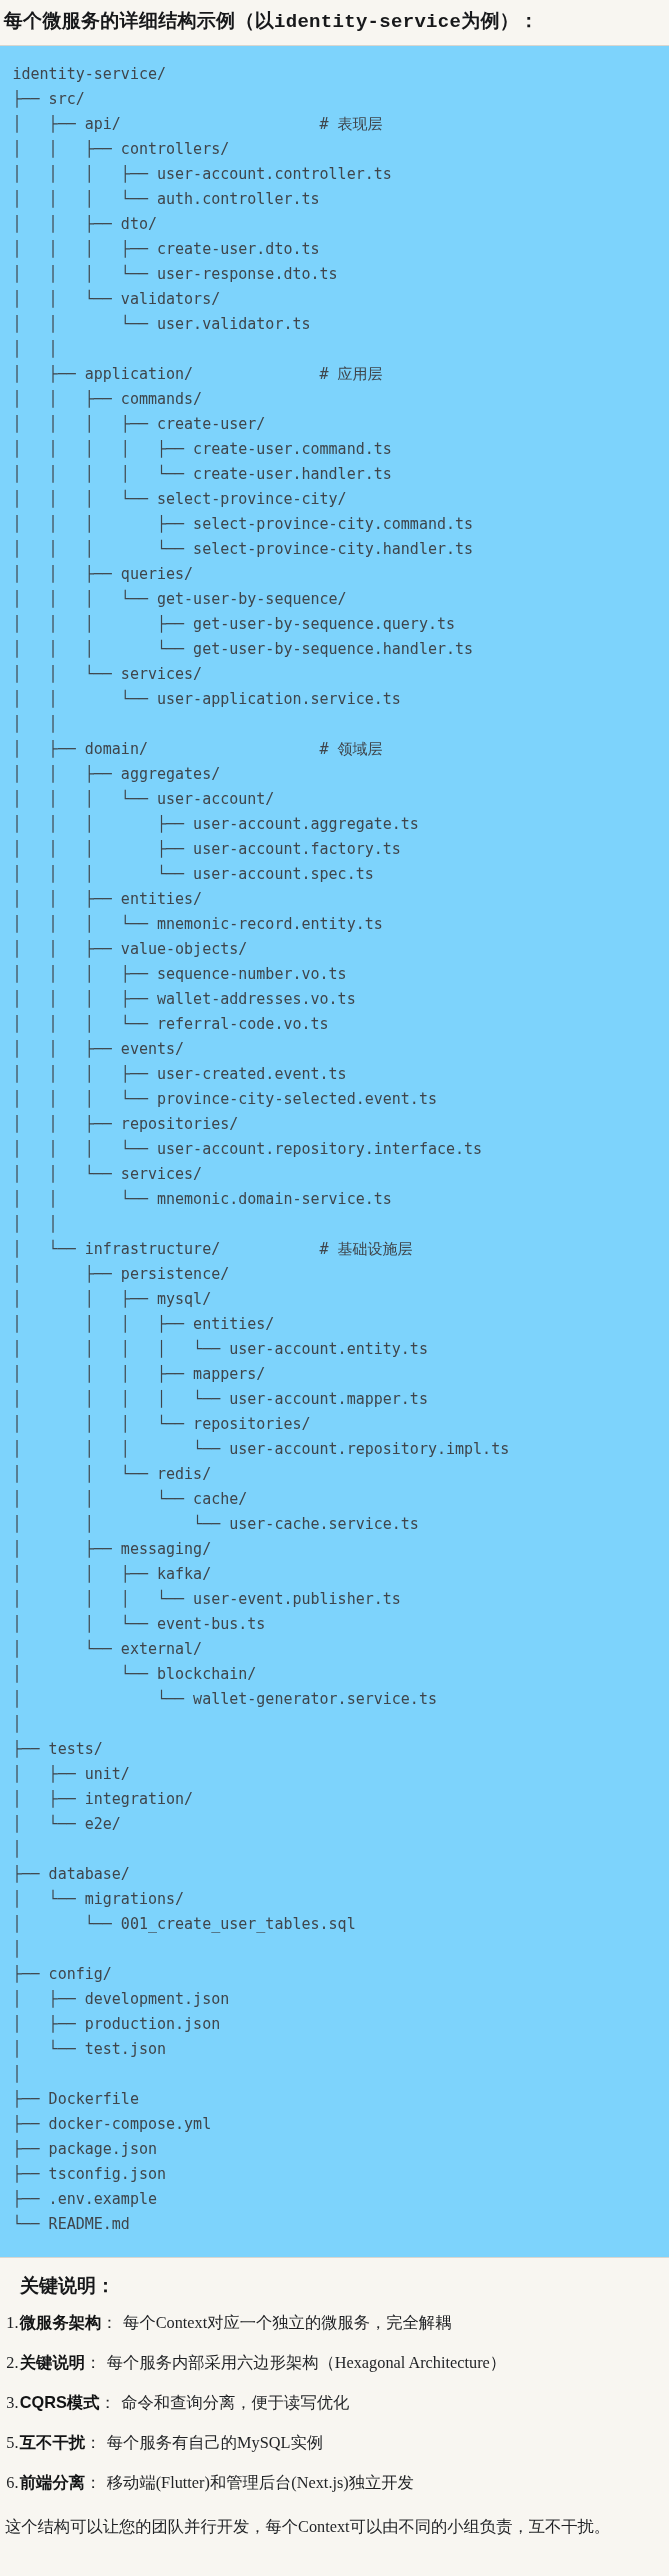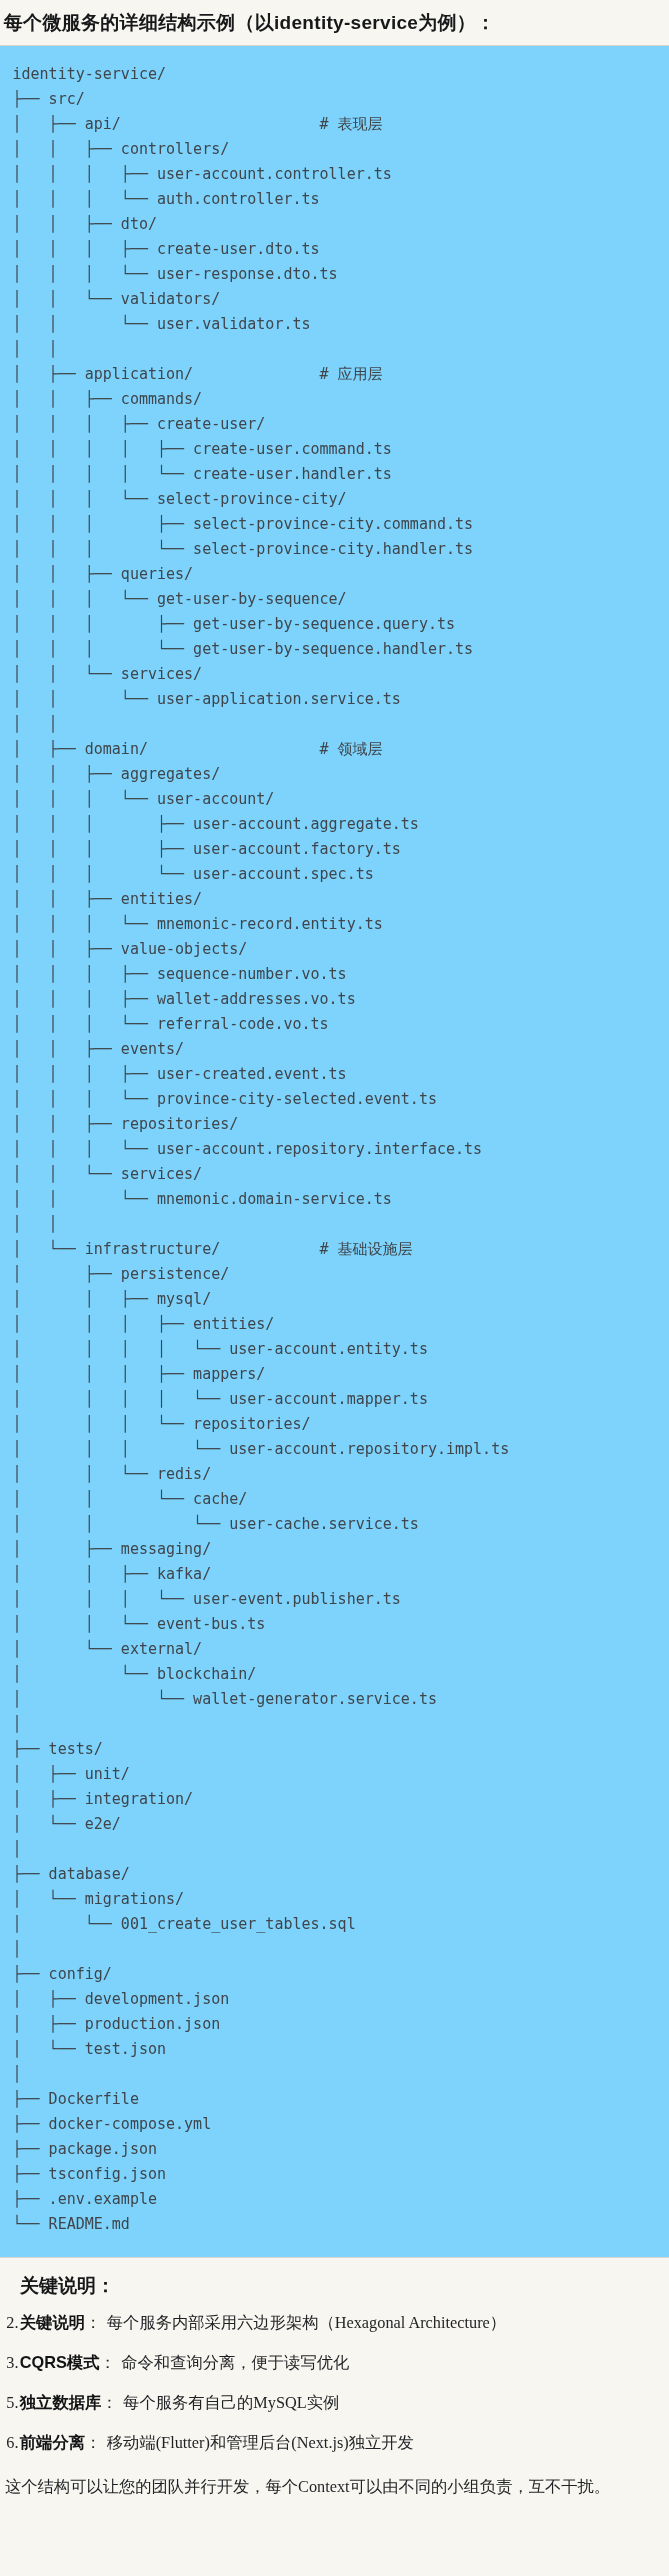--- a/index.html
+++ b/index.html
@@ -14,21 +14,21 @@
     min-height: 2576px;
     box-sizing: border-box;
   }
   .page-header {
     padding: 10px 3.8px 10px 3.8px;
     border-bottom: 1.3px solid #d9d6cf;
     background: #f8f6f1;
   }
   .page-title {
     margin: 0;
-    font-family: Liberation Sans, sans-serif;
+    font-family: Liberation Mono, monospace;
     font-weight: bold;
     font-size: 19px;
     line-height: 25px;
     color: #17181a;
     letter-spacing: 0.3px;
   }
   .code-block {
     background: #7dd3fc;
     border-bottom: 1.3px solid #d9d6cf;
   }
@@ -183,27 +183,30 @@
 ├── package.json
 ├── tsconfig.json
 ├── .env.example
 └── README.md</pre>
 </section>
 
 <section class="notes">
   <h2 class="notes-heading">关键说明：</h2>
   <ol class="notes-list">
     <li>
+      <span class="note-num">1.</span><span class="note-term">微服务架构</span><span class="note-sep">：</span><span class="note-desc">每个Context对应一个独立的微服务，完全解耦</span>
+    </li>
+    <li>
       <span class="note-num">2.</span><span class="note-term">关键说明</span><span class="note-sep">：</span><span class="note-desc">每个服务内部采用六边形架构（Hexagonal Architecture）</span>
     </li>
     <li>
       <span class="note-num">3.</span><span class="note-term">CQRS模式</span><span class="note-sep">：</span><span class="note-desc">命令和查询分离，便于读写优化</span>
     </li>
     <li>
-      <span class="note-num">5.</span><span class="note-term">独立数据库</span><span class="note-sep">：</span><span class="note-desc">每个服务有自己的MySQL实例</span>
+      <span class="note-num">5.</span><span class="note-term">互不干扰</span><span class="note-sep">：</span><span class="note-desc">每个服务有自己的MySQL实例</span>
     </li>
     <li>
       <span class="note-num">6.</span><span class="note-term">前端分离</span><span class="note-sep">：</span><span class="note-desc">移动端(Flutter)和管理后台(Next.js)独立开发</span>
     </li>
   </ol>
   <p class="closing-paragraph">这个结构可以让您的团队并行开发，每个Context可以由不同的小组负责，互不干扰。</p>
 </section>
 
 
 </body></html>

